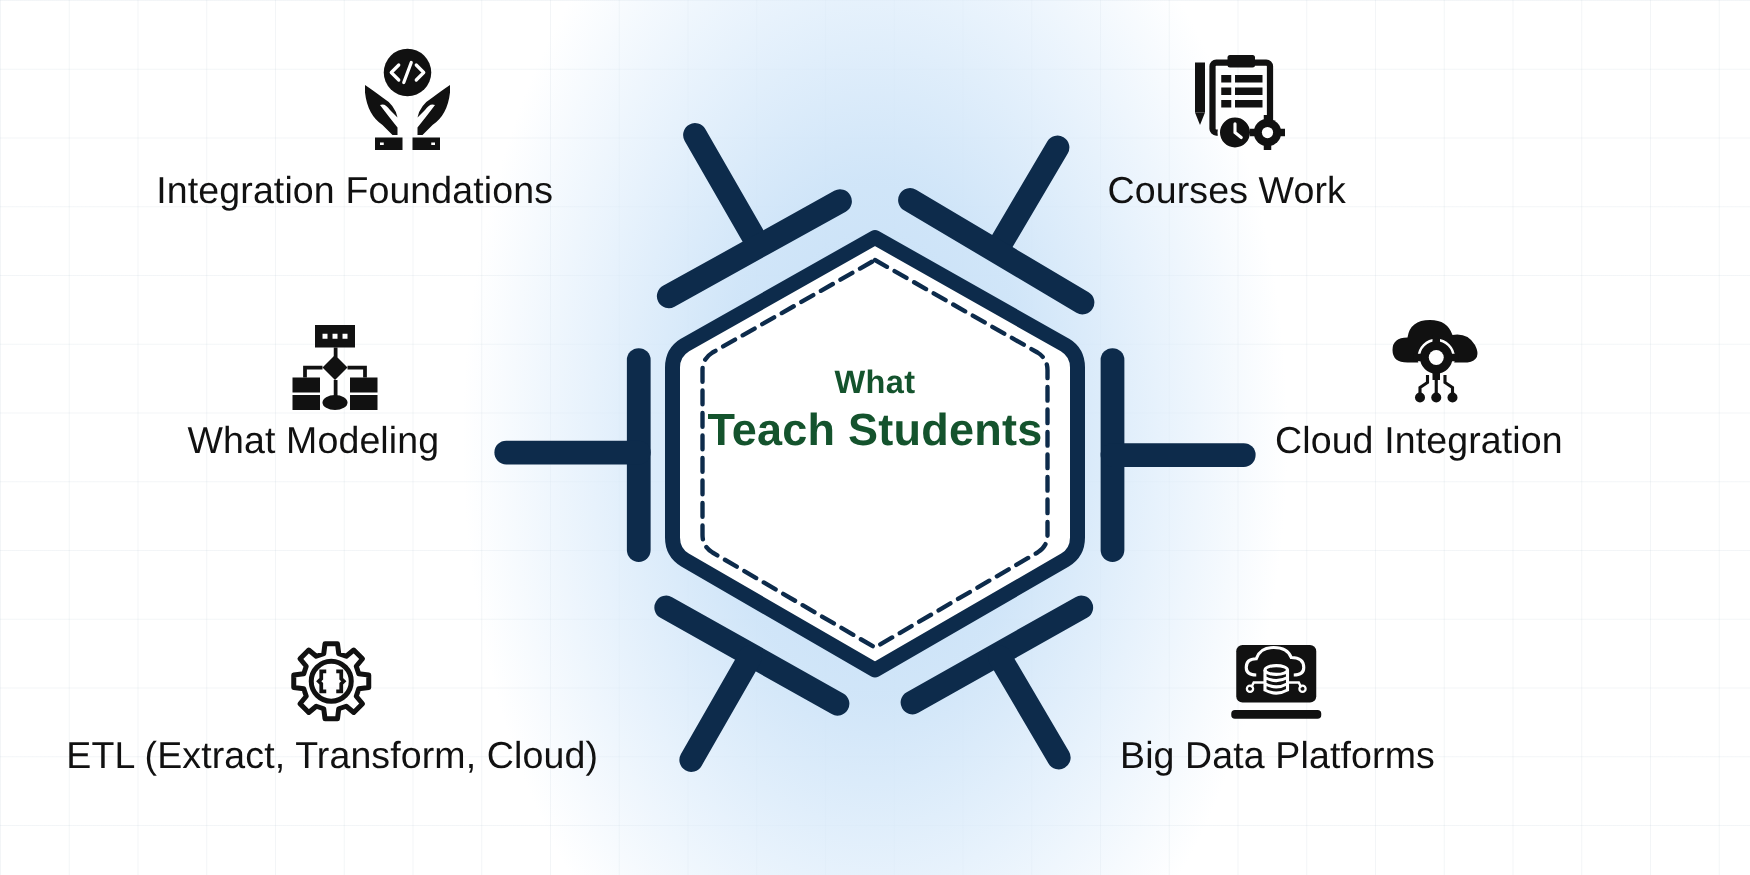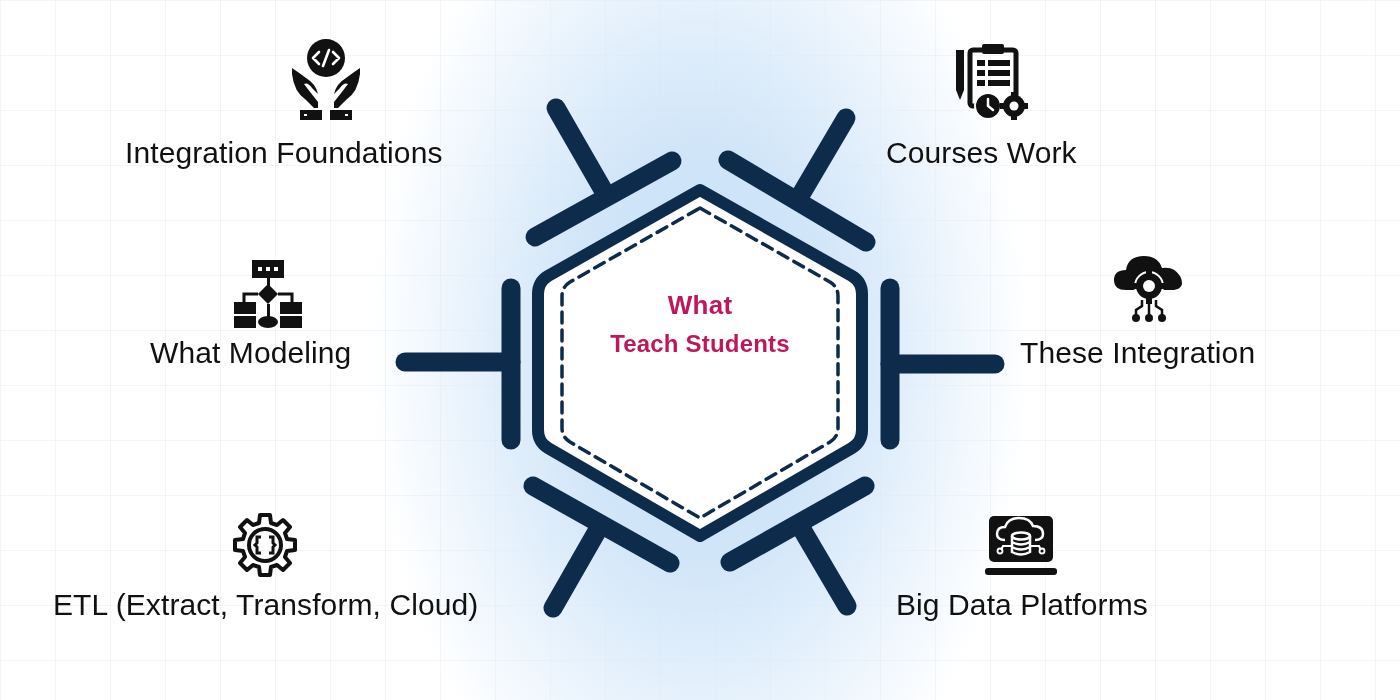--- a/index.html
+++ b/index.html
@@ -21,24 +21,24 @@
         rgba(196,222,246,1) 0%, rgba(206,228,248,0.95) 40%, rgba(222,237,251,0.7) 70%, rgba(255,255,255,0) 100%);
     }
     svg.diagram { position: absolute; left: 0; top: 0; }
     .label {
       position: absolute; font-size: 30px; color: #111111;
       white-space: nowrap; line-height: 1; letter-spacing: 0.1px;
     }
     .icon { position: absolute; }
     .center-text {
       position: absolute; left: 560px; top: 286px; width: 280px;
-      text-align: center; color: #be185d;
+      text-align: center; color: #14532d;
     }
     .center-text .l1, .center-text .l2 { font-size: 26px; line-height: 38px; font-weight: 700; letter-spacing: 0.3px; }
-    .center-text .l3 { font-size: 24px; line-height: 40px; font-weight: 700; letter-spacing: 0.2px; }
+    .center-text .l3 { font-size: 36px; line-height: 40px; font-weight: 700; letter-spacing: 0.2px; }
   </style>
 </head>
 <body>
 
 <div class="bg-grid"></div>
 <div class="bg-glow"></div>
 
 <svg class="diagram" width="1400" height="700" viewBox="0 0 1400 700">
   <g stroke="#0d2b4b" stroke-linecap="round" fill="none">
 
@@ -153,21 +153,21 @@
         <rect x="34" y="48" width="6" height="6"></rect>
       <rect x="19" y="33" width="6" height="6"></rect>
         <rect x="49" y="33" width="6" height="6"></rect>
     </g>
     <circle cx="37" cy="36" r="6" fill="#fff"></circle>
     <path d="M37 50 L37 66 M30 50 L30 56 L24 60 L24 66 M44 50 L44 56 L50 60 L50 66" stroke="#111" stroke-width="2.5" fill="none"></path>
     <circle cx="24" cy="68" r="4" fill="#111"></circle>
       <circle cx="37" cy="68" r="4" fill="#111"></circle>
       <circle cx="50" cy="68" r="4" fill="#111"></circle>
   </svg>
-  <div class="label" style="left:1020px;top:338px">These Integration</div>
+  <div class="label" style="left:1020px;top:338px">Cloud Integration</div>
 </div>
 
 <div>
   <svg class="icon" style="left:232px;top:512px" width="66" height="66" viewBox="0 0 66 66">
     <path d="M28 3 L38 3 L39 11 L45 13 L51 8 L58 15 L53 21 L55 27 L63 28 L63 38 L55 39 L53 45 L58 51 L51 58 L45 53 L39 55 L38 63 L28 63 L27 55 L21 53 L15 58 L8 51 L13 45 L11 39 L3 38 L3 28 L11 27 L13 21 L8 15 L15 8 L21 13 L27 11 Z" fill="none" stroke="#111" stroke-width="4" stroke-linejoin="round"></path>
     <circle cx="33" cy="33" r="16" fill="none" stroke="#111" stroke-width="4"></circle>
     <path d="M29 25 L25 25 L25 31 L23 33 L25 35 L25 41 L29 41 M37 25 L41 25 L41 31 L43 33 L41 35 L41 41 L37 41" stroke="#111" stroke-width="3" fill="none"></path>
   </svg>
   <div class="label" style="left:53px;top:590px">ETL (Extract, Transform, Cloud)</div>
 </div>

